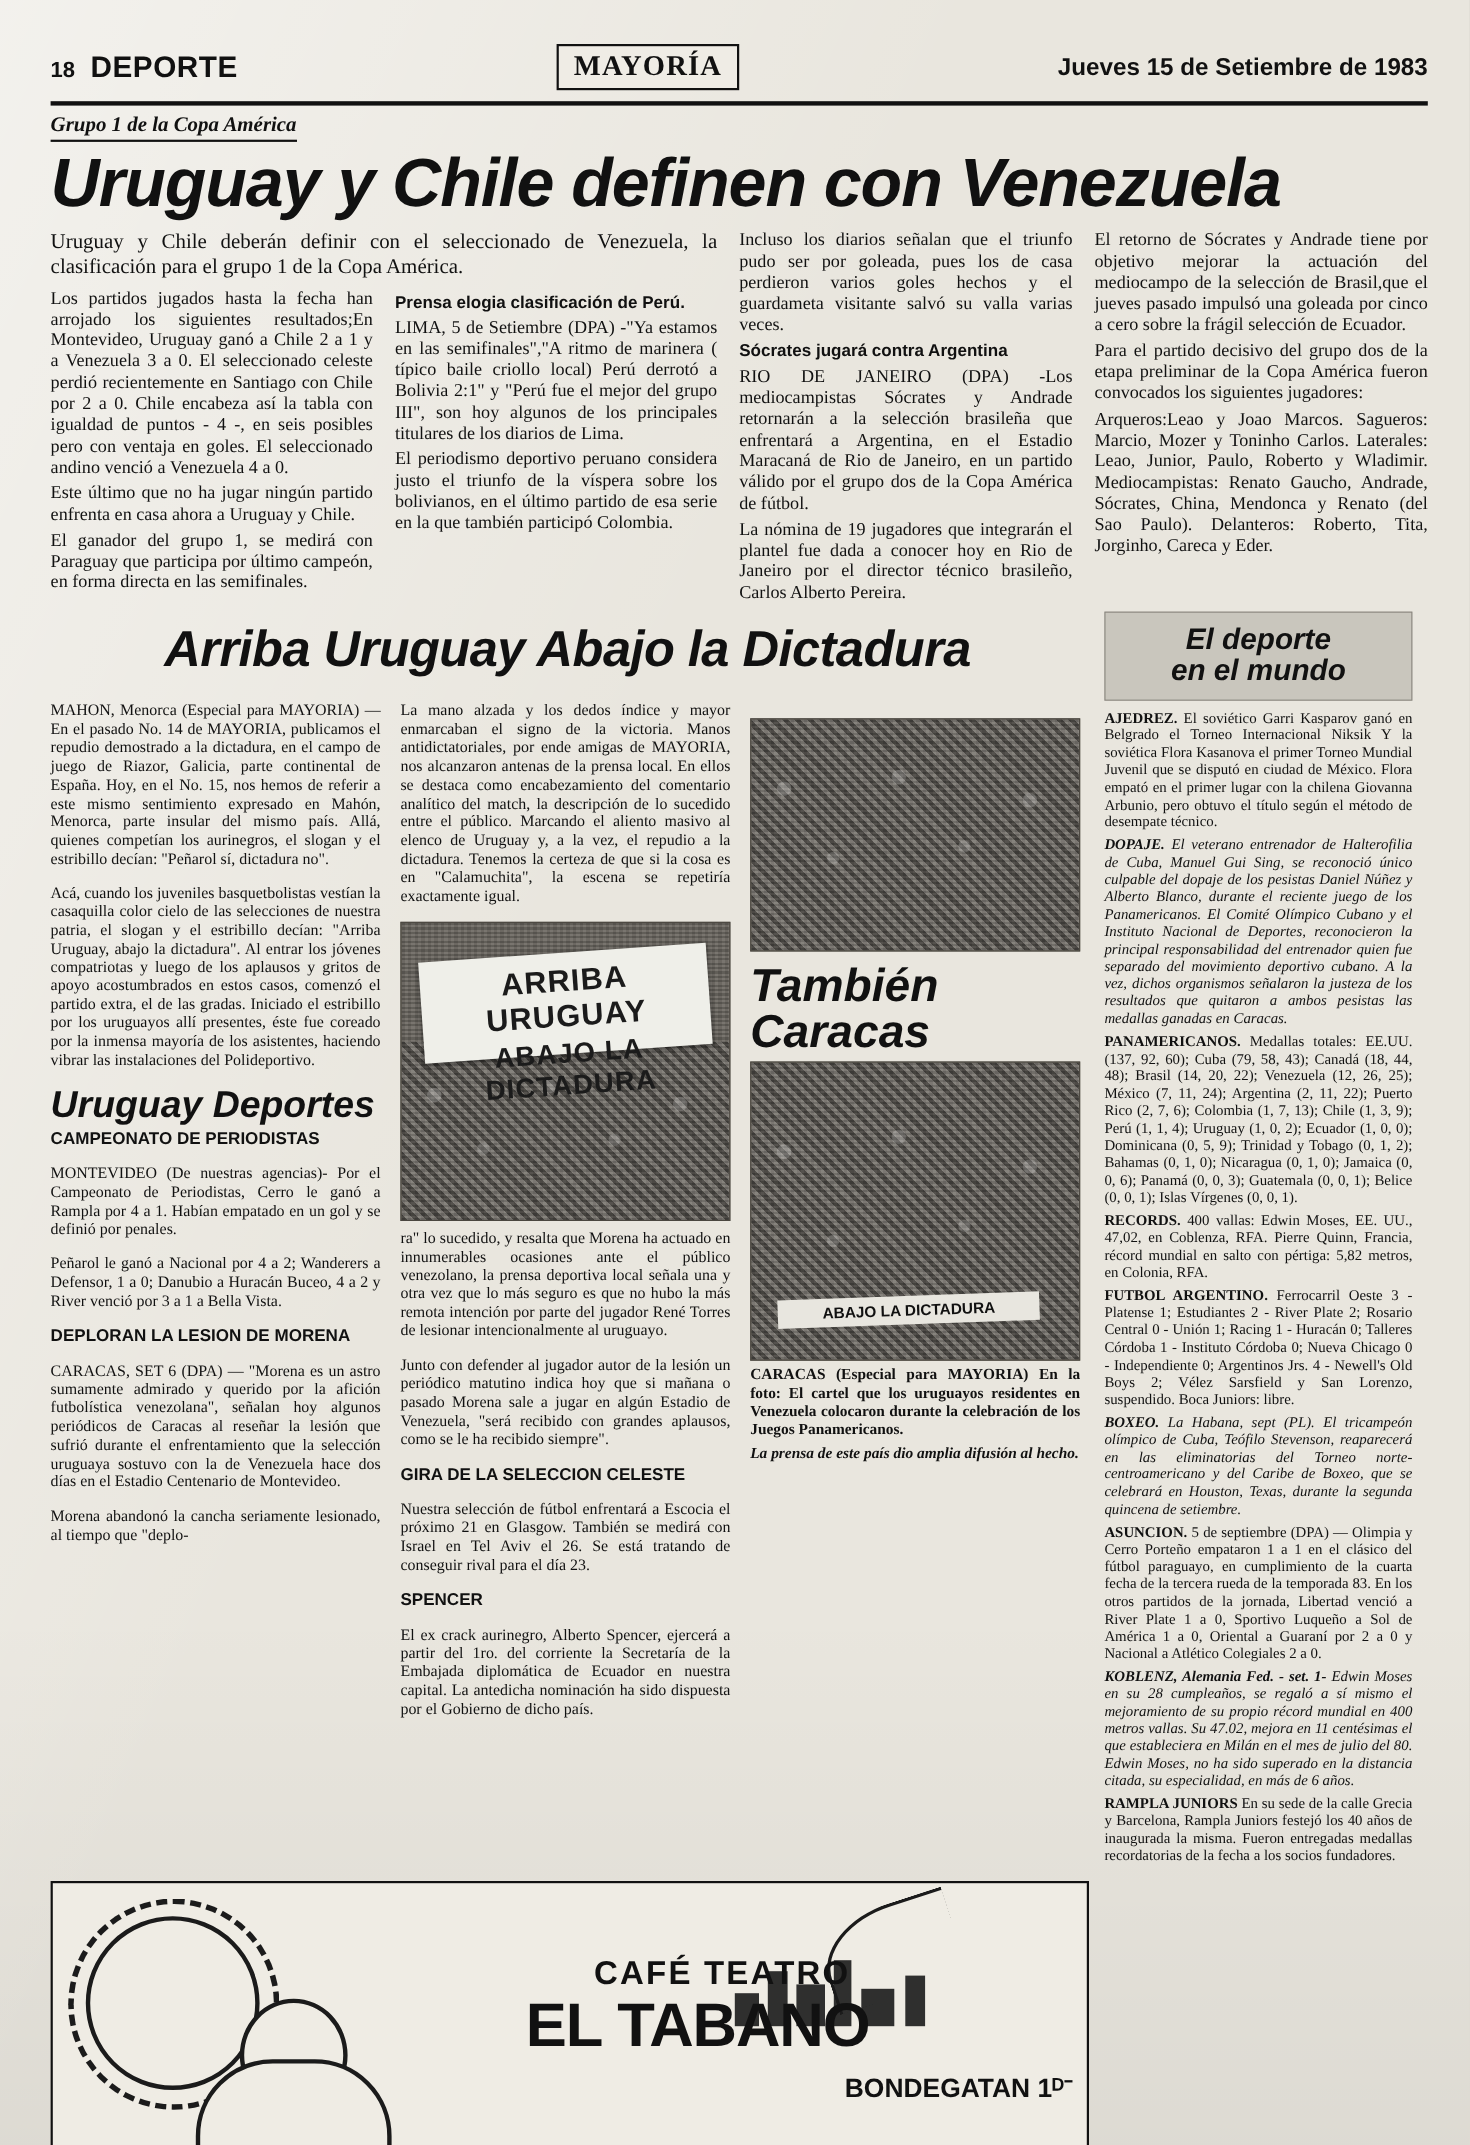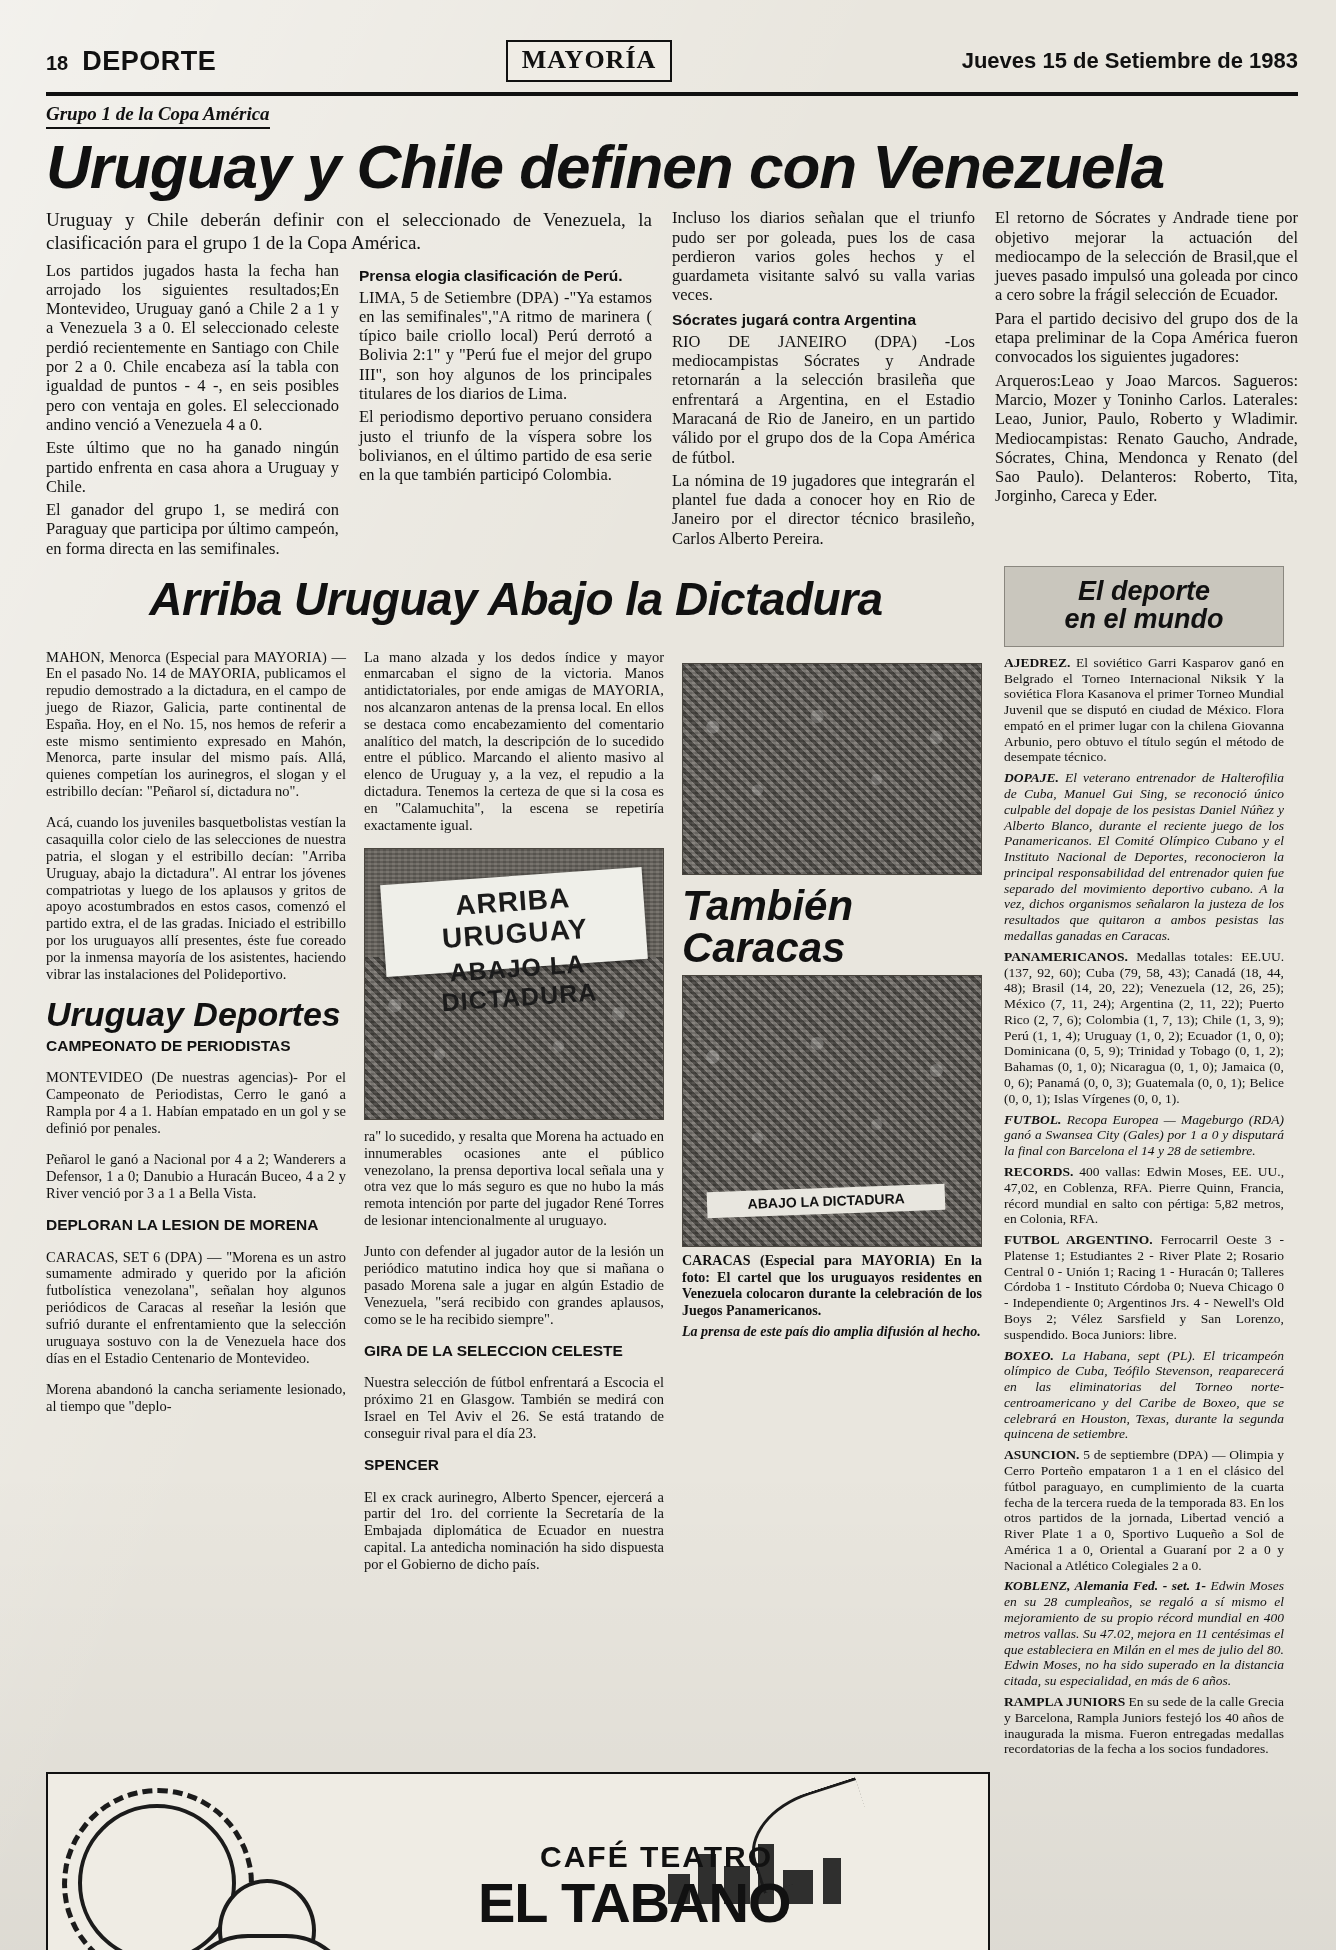--- a/index.html
+++ b/index.html
@@ -208,21 +208,21 @@
   <div>
     <div class="kicker">Grupo 1 de la Copa América</div>
     <div class="headline-main">Uruguay y Chile definen con Venezuela</div>
 
     <div class="cols3">
       <div style="flex:2">
         <div class="lead">Uruguay y Chile deberán definir con el seleccionado de Venezuela, la clasificación para el grupo 1 de la Copa América.</div>
         <div class="cols3">
           <div>
             <p class="body">Los partidos jugados hasta la fecha han arrojado los siguientes resultados;En Montevideo, Uruguay ganó a Chile 2 a 1 y a Venezuela 3 a 0. El seleccionado celeste perdió recientemente en Santiago con Chile por 2 a 0. Chile encabeza así la tabla con igualdad de puntos - 4 -, en seis posibles pero con ventaja en goles. El seleccionado andino venció a Venezuela 4 a 0.</p>
-            <p class="body">Este último que no ha ganado ningún partido enfrenta en casa ahora a Uruguay y Chile.</p>
+            <p class="body">Este último que no ha jugar ningún partido enfrenta en casa ahora a Uruguay y Chile.</p>
             <p class="body">El ganador del grupo 1, se medirá con Paraguay que participa por último campeón, en forma directa en las semifinales.</p>
           </div>
           <div>
             <div class="sub">Prensa elogia clasificación de Perú.</div>
             <p class="body">LIMA, 5 de Setiembre (DPA) -"Ya estamos en las semifinales","A ritmo de marinera ( típico baile criollo local) Perú derrotó a Bolivia 2:1" y "Perú fue el mejor del grupo III", son hoy algunos de los principales titulares de los diarios de Lima.</p>
             <p class="body">El periodismo deportivo peruano considera justo el triunfo de la víspera sobre los bolivianos, en el último partido de esa serie en la que también participó Colombia.</p>
           </div>
         </div>
       </div>
       <div>
@@ -302,21 +302,20 @@
     </div>
 
     <div class="col-d rail">
       <div class="rail-box">
         <div class="t">El deporte</div>
         <div class="t">en el mundo</div>
       </div>
       <p><span class="hd">AJEDREZ.</span> <span>El soviético Garri Kasparov ganó en Belgrado el Torneo Internacional Niksik Y la soviética Flora Kasanova el primer Torneo Mundial Juvenil que se disputó en ciudad de México. Flora empató en el primer lugar con la chilena Giovanna Arbunio, pero obtuvo el título según el método de desempate técnico.</span></p>
       <p class="italic"><span class="hd">DOPAJE.</span> <span>El veterano entrenador de Halterofilia de Cuba, Manuel Gui Sing, se reconoció único culpable del dopaje de los pesistas Daniel Núñez y Alberto Blanco, durante el reciente juego de los Panamericanos. El Comité Olímpico Cubano y el Instituto Nacional de Deportes, reconocieron la principal responsabilidad del entrenador quien fue separado del movimiento deportivo cubano. A la vez, dichos organismos señalaron la justeza de los resultados que quitaron a ambos pesistas las medallas ganadas en Caracas.</span></p>
       <p><span class="hd">PANAMERICANOS.</span> <span>Medallas totales: EE.UU. (137, 92, 60); Cuba (79, 58, 43); Canadá (18, 44, 48); Brasil (14, 20, 22); Venezuela (12, 26, 25); México (7, 11, 24); Argentina (2, 11, 22); Puerto Rico (2, 7, 6); Colombia (1, 7, 13); Chile (1, 3, 9); Perú (1, 1, 4); Uruguay (1, 0, 2); Ecuador (1, 0, 0); Dominicana (0, 5, 9); Trinidad y Tobago (0, 1, 2); Bahamas (0, 1, 0); Nicaragua (0, 1, 0); Jamaica (0, 0, 6); Panamá (0, 0, 3); Guatemala (0, 0, 1); Belice (0, 0, 1); Islas Vírgenes (0, 0, 1).</span></p>
-      <p class="italic"><span class="hd">FUTBOL.</span> <span>Recopa Europea — Mageburgo (RDA) ganó a Swansea City (Gales) por 1 a 0 y disputará la final con Barcelona el 14 y 28 de setiembre.</span></p>
       <p><span class="hd">RECORDS.</span> <span>400 vallas: Edwin Moses, EE. UU., 47,02, en Coblenza, RFA. Pierre Quinn, Francia, récord mundial en salto con pértiga: 5,82 metros, en Colonia, RFA.</span></p>
       <p><span class="hd">FUTBOL ARGENTINO.</span> <span>Ferrocarril Oeste 3 - Platense 1; Estudiantes 2 - River Plate 2; Rosario Central 0 - Unión 1; Racing 1 - Huracán 0; Talleres Córdoba 1 - Instituto Córdoba 0; Nueva Chicago 0 - Independiente 0; Argentinos Jrs. 4 - Newell's Old Boys 2; Vélez Sarsfield y San Lorenzo, suspendido. Boca Juniors: libre.</span></p>
       <p class="italic"><span class="hd">BOXEO.</span> <span>La Habana, sept (PL). El tricampeón olímpico de Cuba, Teófilo Stevenson, reaparecerá en las eliminatorias del Torneo norte-centroamericano y del Caribe de Boxeo, que se celebrará en Houston, Texas, durante la segunda quincena de setiembre.</span></p>
       <p><span class="hd">ASUNCION.</span> <span>5 de septiembre (DPA) — Olimpia y Cerro Porteño empataron 1 a 1 en el clásico del fútbol paraguayo, en cumplimiento de la cuarta fecha de la tercera rueda de la temporada 83. En los otros partidos de la jornada, Libertad venció a River Plate 1 a 0, Sportivo Luqueño a Sol de América 1 a 0, Oriental a Guaraní por 2 a 0 y Nacional a Atlético Colegiales 2 a 0.</span></p>
       <p class="italic"><span class="hd">KOBLENZ, Alemania Fed. - set. 1-</span> <span>Edwin Moses en su 28 cumpleaños, se regaló a sí mismo el mejoramiento de su propio récord mundial en 400 metros vallas. Su 47.02, mejora en 11 centésimas el que estableciera en Milán en el mes de julio del 80. Edwin Moses, no ha sido superado en la distancia citada, su especialidad, en más de 6 años.</span></p>
       <p><span class="hd">RAMPLA JUNIORS</span> <span>En su sede de la calle Grecia y Barcelona, Rampla Juniors festejó los 40 años de inaugurada la misma. Fueron entregadas medallas recordatorias de la fecha a los socios fundadores.</span></p>
     </div>
   </div>
 
   <div class="ad" style="width:940px;">

